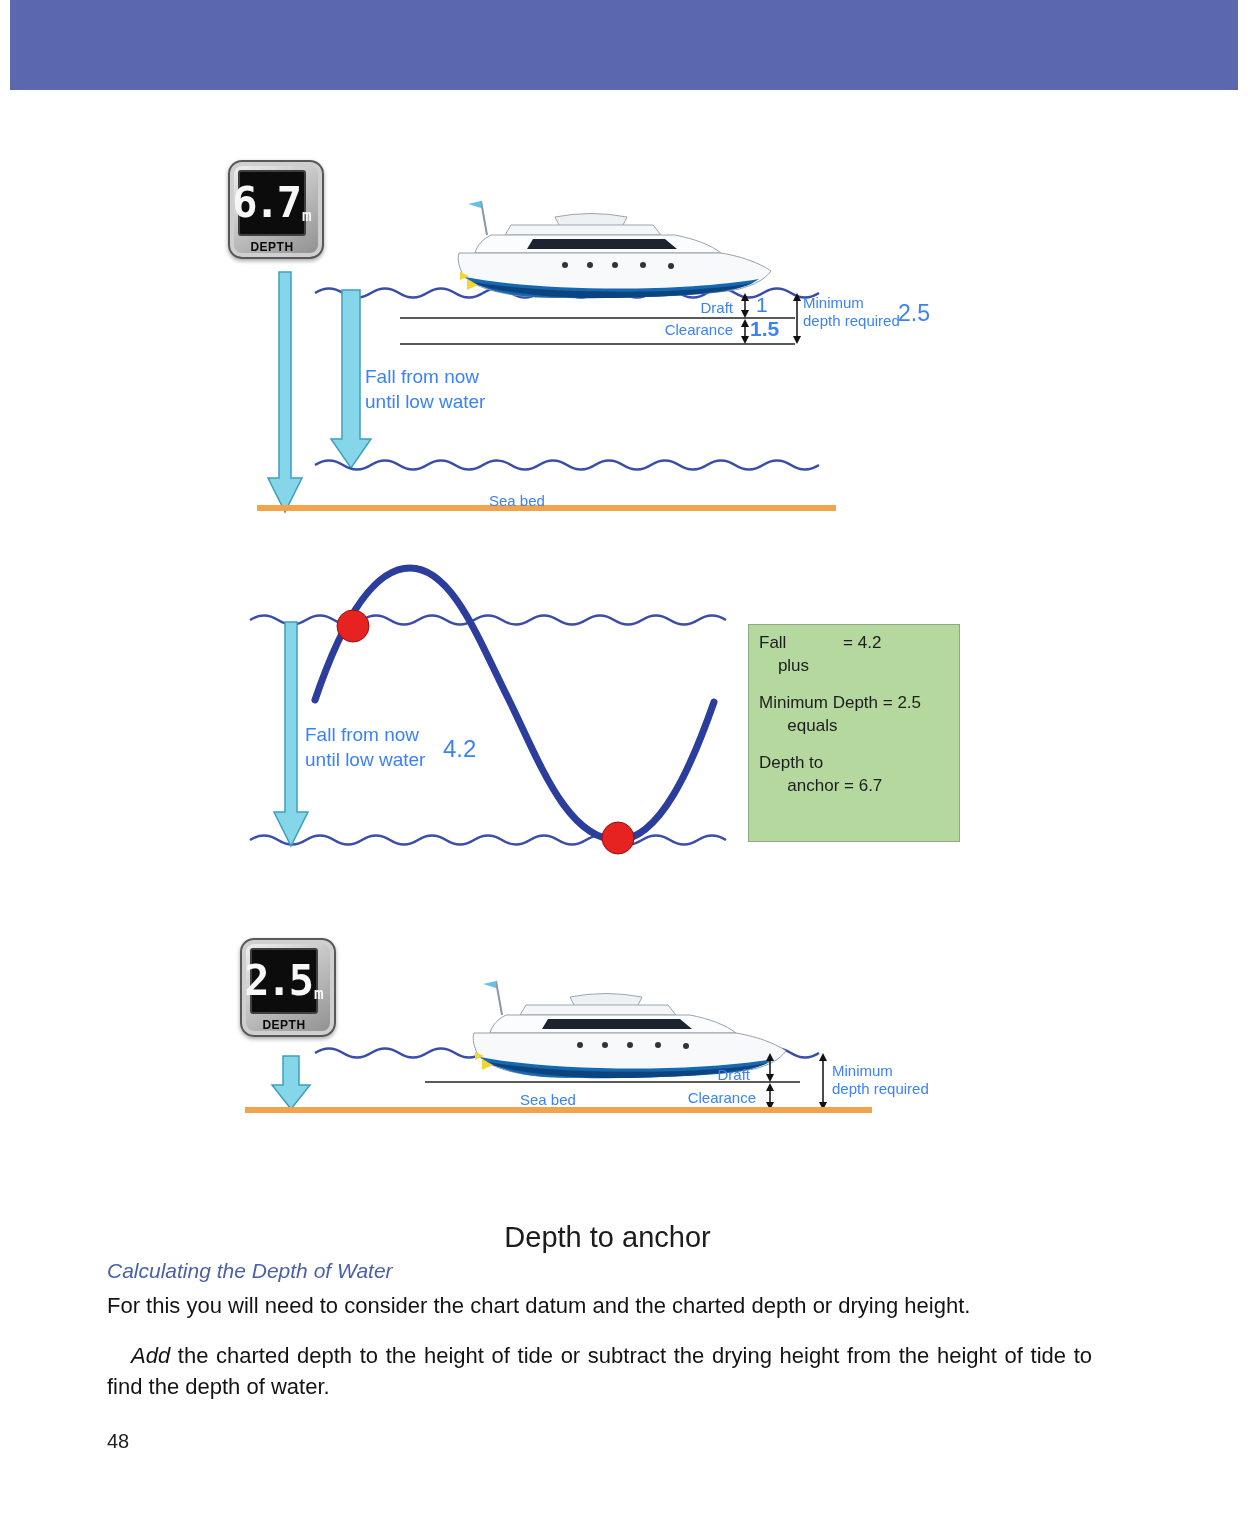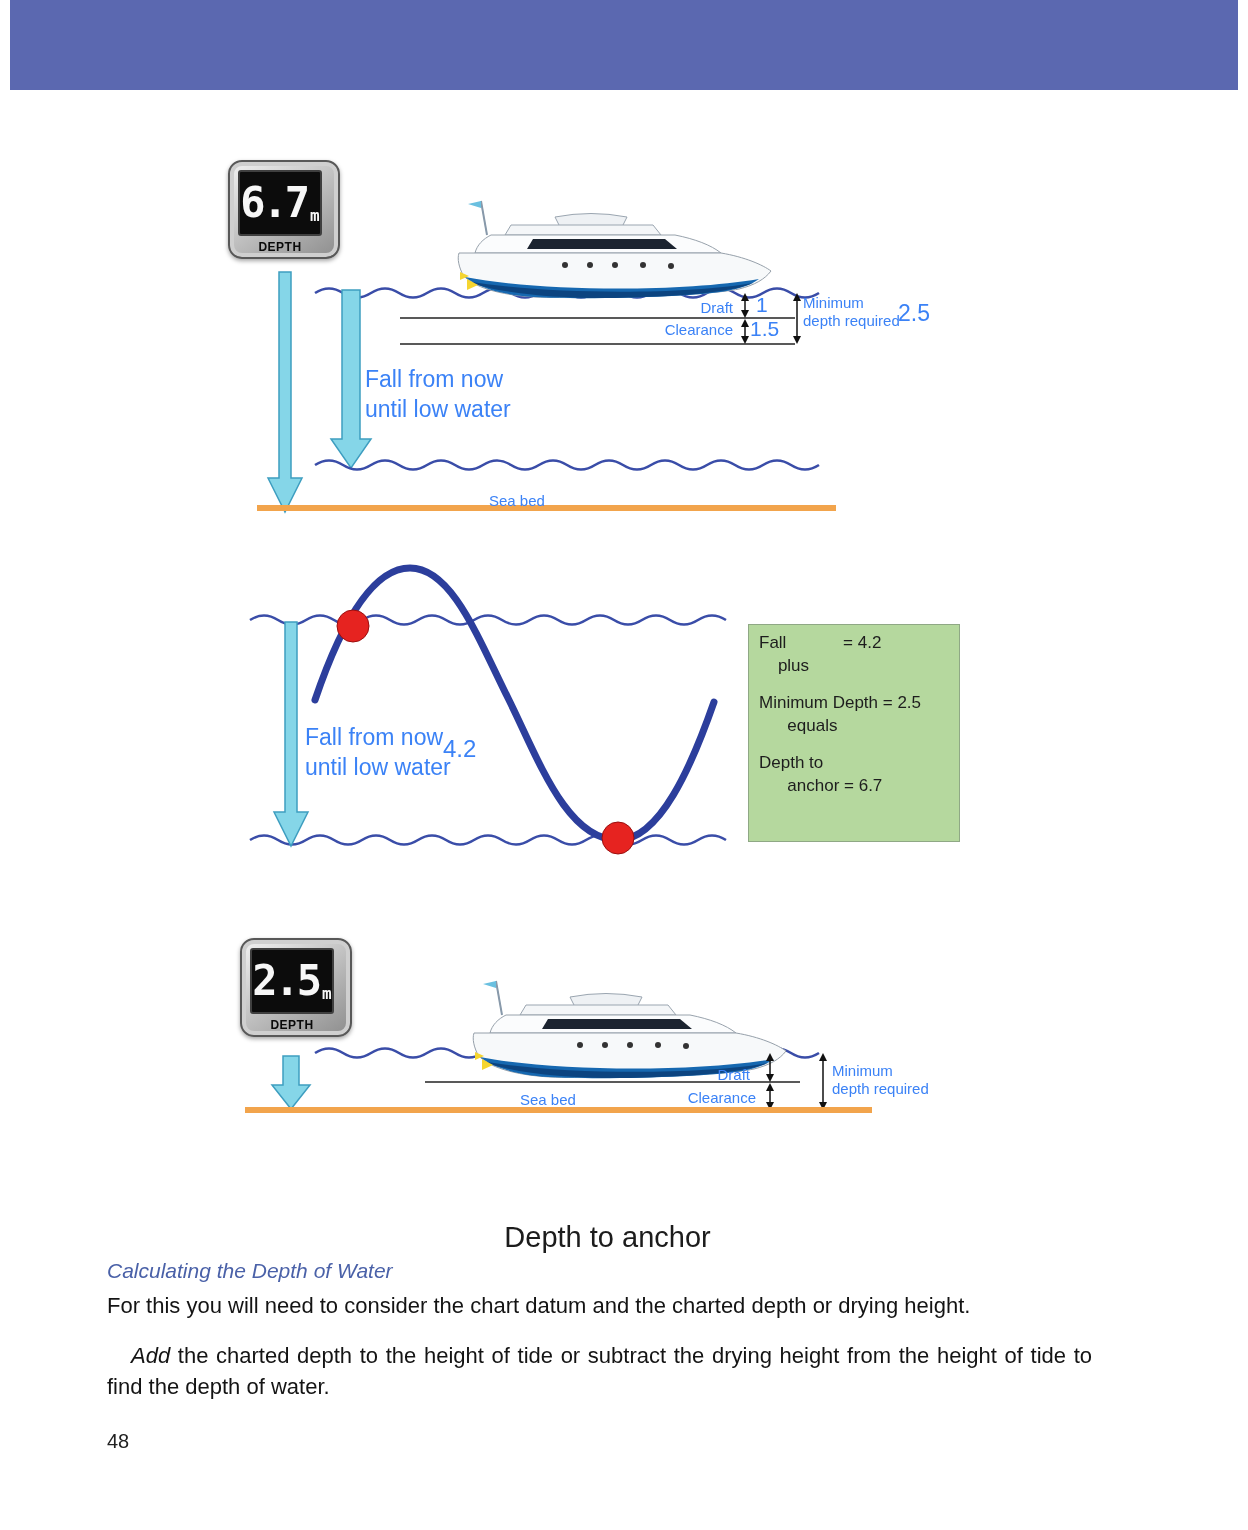--- a/index.html
+++ b/index.html
@@ -5,39 +5,39 @@
   html,body { margin:0; padding:0; background:#ffffff; }
   .page {
     position:relative; width:1248px; height:1530px; background:#ffffff;
     font-family:"Liberation Sans", sans-serif; overflow:hidden;
   }
   .abs { position:absolute; }
   .band { position:absolute; left:10px; top:0; width:1228px; height:90px; background:#5b68b0; }
 
   
   .gauge {
-    position:absolute; width:112px; border-radius:14px;
+    position:absolute; width:96px; border-radius:14px;
     background:linear-gradient(145deg,#f2f2f2,#8d8d8d);
     border:2px solid #585858;
     box-shadow:0 2px 4px rgba(0,0,0,.35), inset 0 0 0 4px #cfcfcf;
     padding:8px 16px 3px 8px; box-sizing:border-box;
   }
   .screen {
     background:#0c0c0c; border:2px solid #3f3f3f; border-radius:3px; height:62px;
     display:flex; align-items:center; justify-content:center;
   }
   .gval { color:#f7f7f7; font:700 42px/62px "DejaVu Sans Mono", monospace; letter-spacing:-3px; }
   .gunit { color:#f7f7f7; font:700 16px "DejaVu Sans Mono", monospace; align-self:flex-end; padding-bottom:9px; margin-left:3px; }
   .glabel { text-align:center; font-weight:800; font-size:12px; letter-spacing:.5px; color:#0a0a0a; padding-top:4px; }
 
   
   .lbl { position:absolute; color:#3b82f6; font-family:"Liberation Sans", sans-serif; }
   .preline { white-space:pre-line; }
   .pre { white-space:pre; }
-  .f19 { font-size:23px; line-height:1.3; }
+  .f19 { font-size:19px; line-height:1.3; }
   .f15 { font-size:15px; line-height:1.22; }
   .f21 { font-size:21px; }
   .f23 { font-size:23px; }
   .f24 { font-size:24px; }
   .rt { text-align:right; }
 
   
   .gbox {
     position:absolute; left:748px; top:624px; width:212px; height:218px;
     background:#b5d89e; border:1px solid #8fa885; box-sizing:border-box;
@@ -126,21 +126,21 @@
       <span class="gunit">m</span>
     </div>
     <div class="glabel">DEPTH</div>
   </div>
 
   <div class="lbl f19 preline" style="left:365px; top:365px;">Fall from now
 until low water</div>
   <div class="lbl f15 rt" style="left:650px; top:299px; width:83px;">Draft</div>
   <div class="lbl f21" style="left:756px; top:293px;">1</div>
   <div class="lbl f15 rt" style="left:648px; top:321px; width:85px;">Clearance</div>
-  <div class="lbl f21" style="left:750px; top:317px;">1.5</div>
+  <div class="lbl f21" style="left:750px; top:317px;font-weight:bold;">1.5</div>
   <div class="lbl f15 preline" style="left:803px; top:294px;">Minimum
 depth required</div>
   <div class="lbl f23" style="left:898px; top:300px;">2.5</div>
   <div class="lbl f15" style="left:489px; top:492px;">Sea bed</div>
 
   <svg class="abs" style="left:0; top:550px;" width="1248" height="330" viewBox="0 0 1248 330">
 
     <path d="M250 70 q14 -9 28 0 t28 0 t28 0 t28 0 t28 0 t28 0 t28 0 t28 0 t28 0 t28 0 t28 0 t28 0 t28 0 t28 0 t28 0 t28 0 t28 0" fill="none" stroke="#3a4da8" stroke-width="2.5"></path>
 
     <path d="M250 290 q14 -9 28 0 t28 0 t28 0 t28 0 t28 0 t28 0 t28 0 t28 0 t28 0 t28 0 t28 0 t28 0 t28 0 t28 0 t28 0 t28 0 t28 0" fill="none" stroke="#3a4da8" stroke-width="2.5"></path>

